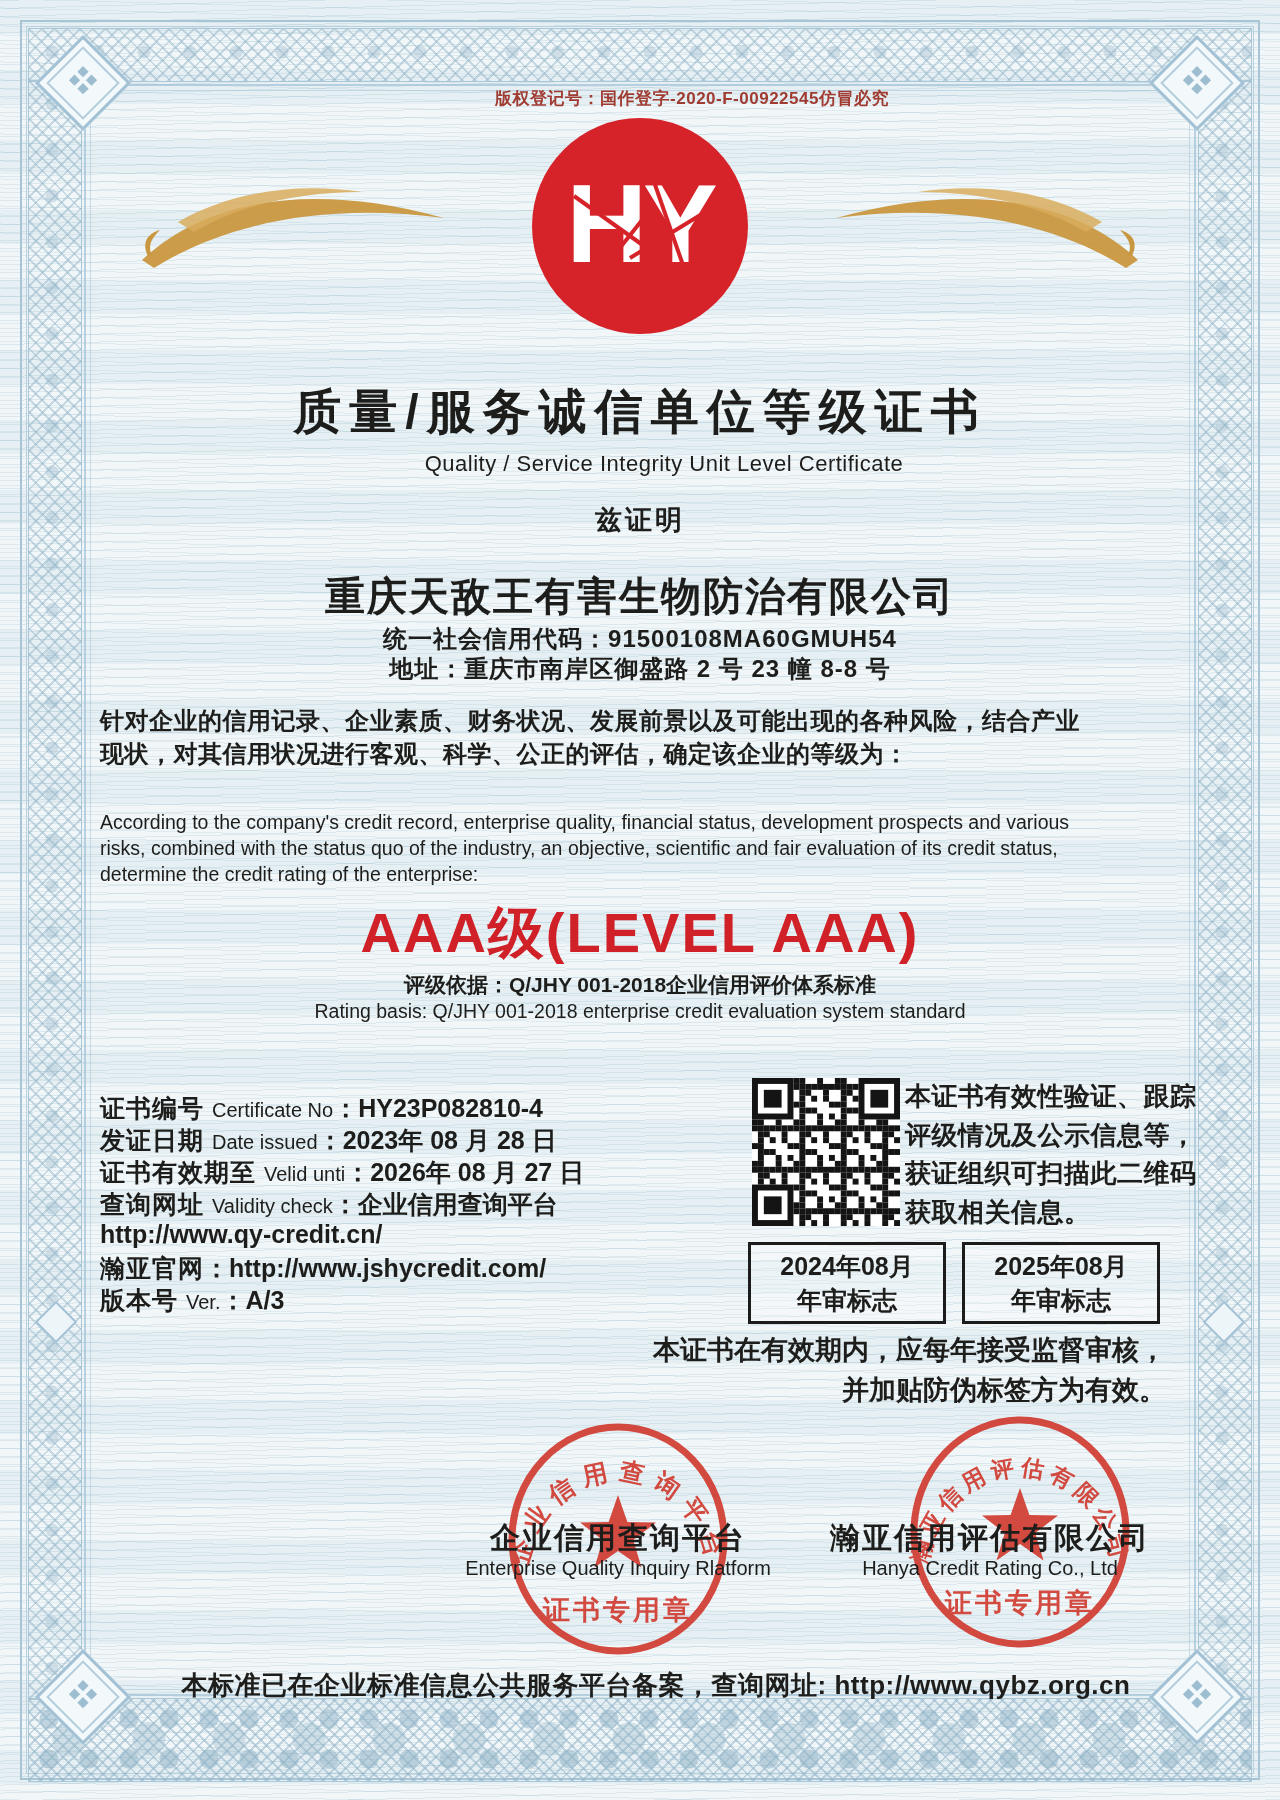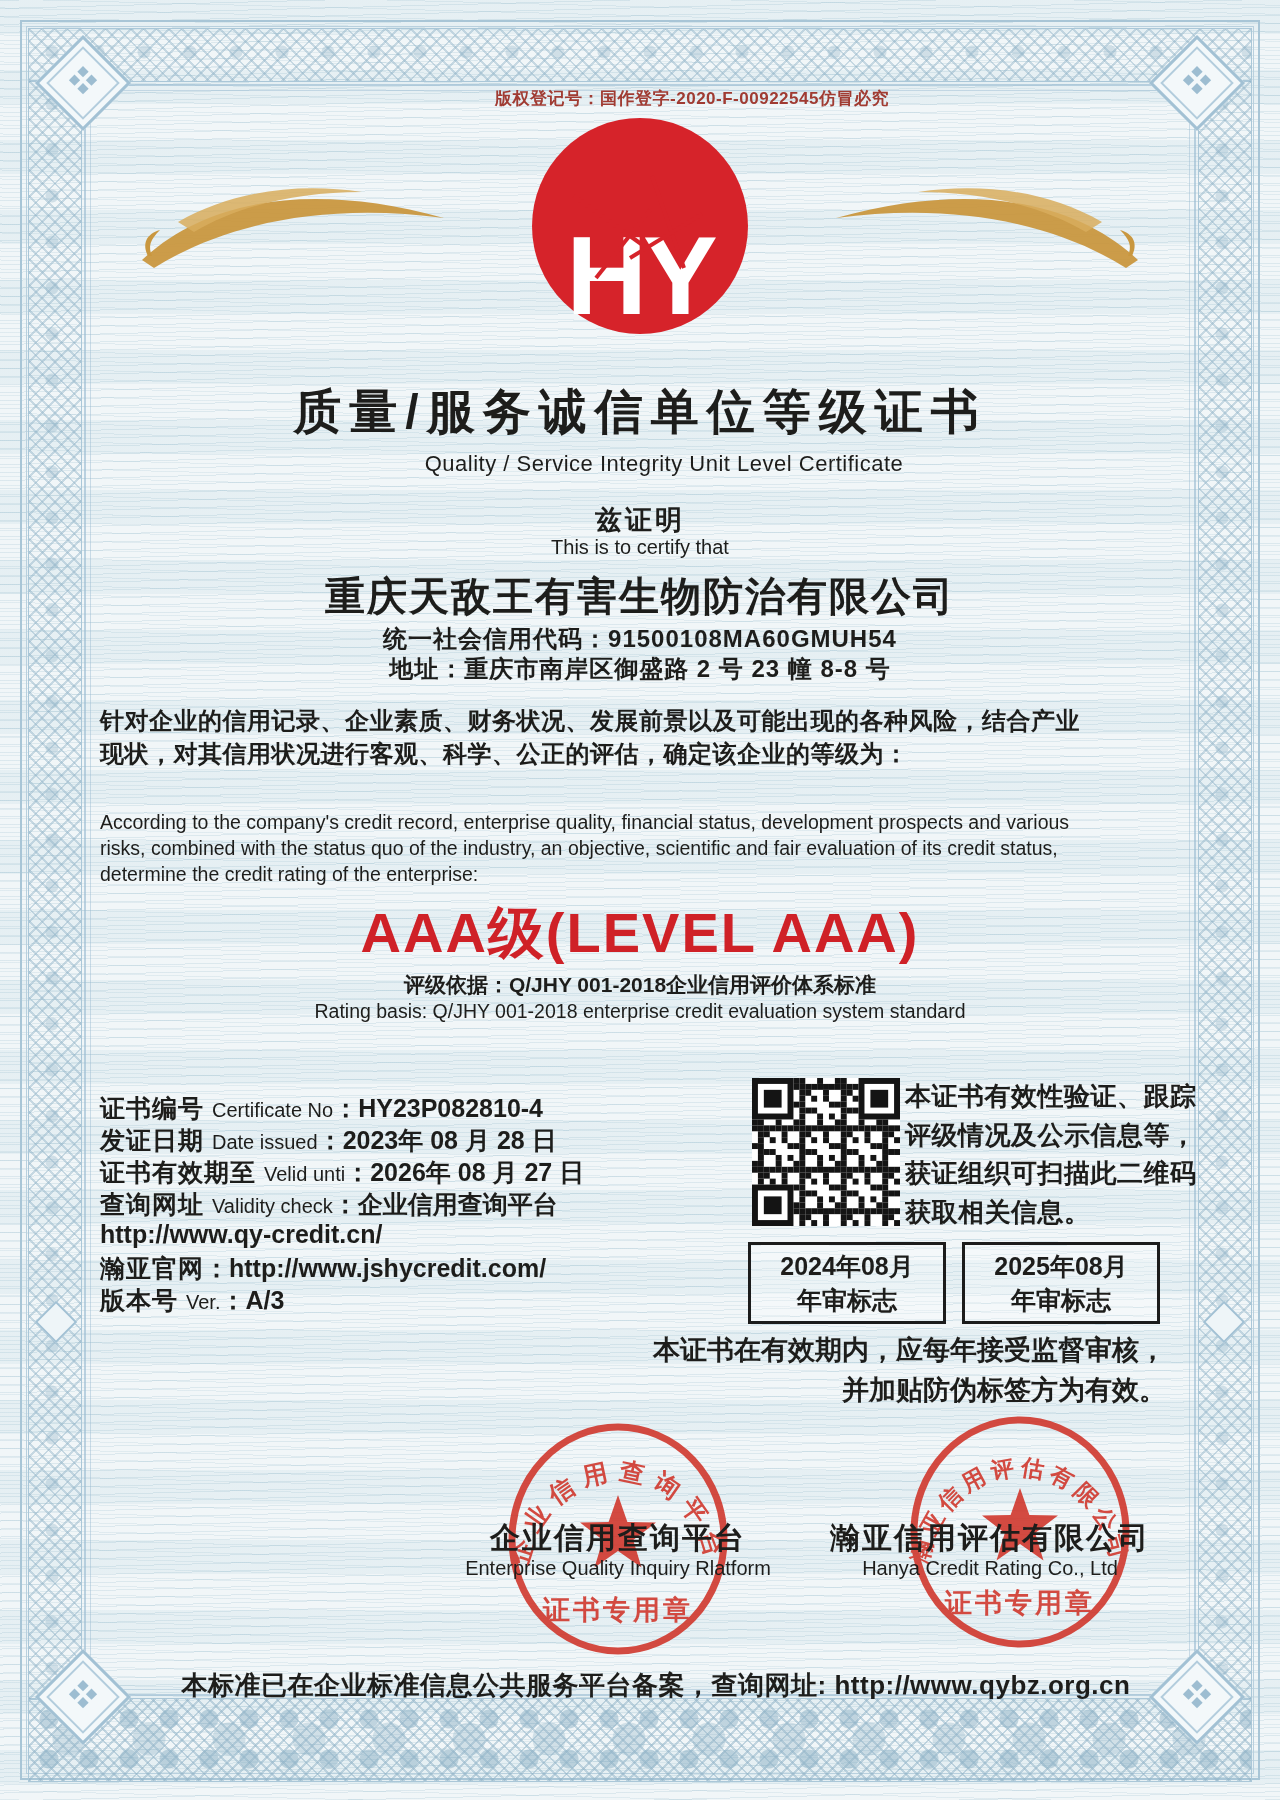--- a/index.html
+++ b/index.html
@@ -49,21 +49,21 @@
     background:#9dbdd1;box-shadow:12px 0 #9dbdd1,0 12px #9dbdd1,12px 12px #9dbdd1;
   }
   .c-tl{left:49px;top:49px;} .c-tr{right:49px;top:49px;}
   .c-bl{left:49px;bottom:69px;} .c-br{right:49px;bottom:69px;}
   .edge-diamond{width:26px;height:26px;background:#eef5f8;border:2px solid #a2c1d4;transform:rotate(45deg);}
 
   
   .copyright{top:87px;font-size:17px;font-weight:600;color:#a03b32;transform:translateX(52px);letter-spacing:.5px;}
   .logo-circle{
     left:532px;top:118px;width:216px;height:216px;border-radius:50%;
-    background:#d6232a;display:flex;align-items:flex-end;justify-content:center;
+    background:#d6232a;display:flex;align-items:center;justify-content:center;
   }
   .logo-text{font-size:112px;font-weight:800;color:#ffffff;letter-spacing:-4px;line-height:1;transform:translateY(-2px);}
   .logo-cracks{left:532px;top:118px;width:216px;height:216px;pointer-events:none;}
   .flourish{top:168px;width:312px;height:104px;}
   .fl-left{left:138px;} .fl-right{left:830px;transform:scaleX(-1);}
 
   .title-zh{top:380px;font-size:48px;font-weight:700;letter-spacing:8px;}
   .title-en{top:451px;font-size:22px;font-weight:500;letter-spacing:.5px;padding-left:48px;}
   .certify-zh{top:502px;font-size:27px;font-weight:600;letter-spacing:3px;}
   .certify-en{top:536px;font-size:20px;font-weight:500;}
@@ -147,21 +147,20 @@
       <line x1="42" y1="78" x2="112" y2="128"></line>
       <line x1="64" y1="160" x2="118" y2="92"></line>
       <line x1="120" y1="58" x2="152" y2="150"></line>
       <line x1="98" y1="140" x2="170" y2="96"></line>
     </g>
   </svg>
 
   <div class="abs ctr title-zh">质量/服务诚信单位等级证书</div>
   <div class="abs ctr title-en">Quality / Service Integrity Unit Level Certificate</div>
   <div class="abs ctr certify-zh">兹证明</div>
-  <div class="abs ctr certify-en">This is to certify that</div>
   <div class="abs ctr company">重庆天敌王有害生物防治有限公司</div>
   <div class="abs ctr code">统一社会信用代码：91500108MA60GMUH54</div>
   <div class="abs ctr addr">地址：重庆市南岸区御盛路 2 号 23 幢 8-8 号</div>
 
   <div class="abs para-zh pre">针对企业的信用记录、企业素质、财务状况、发展前景以及可能出现的各种风险，结合产业
 现状，对其信用状况进行客观、科学、公正的评估，确定该企业的等级为：</div>
   <div class="abs para-en pre">According to the company's credit record, enterprise quality, financial status, development prospects and various
 risks, combined with the status quo of the industry, an objective, scientific and fair evaluation of its credit status,
 determine the credit rating of the enterprise:</div>
   <div class="abs ctr level">AAA级(LEVEL AAA)</div>

